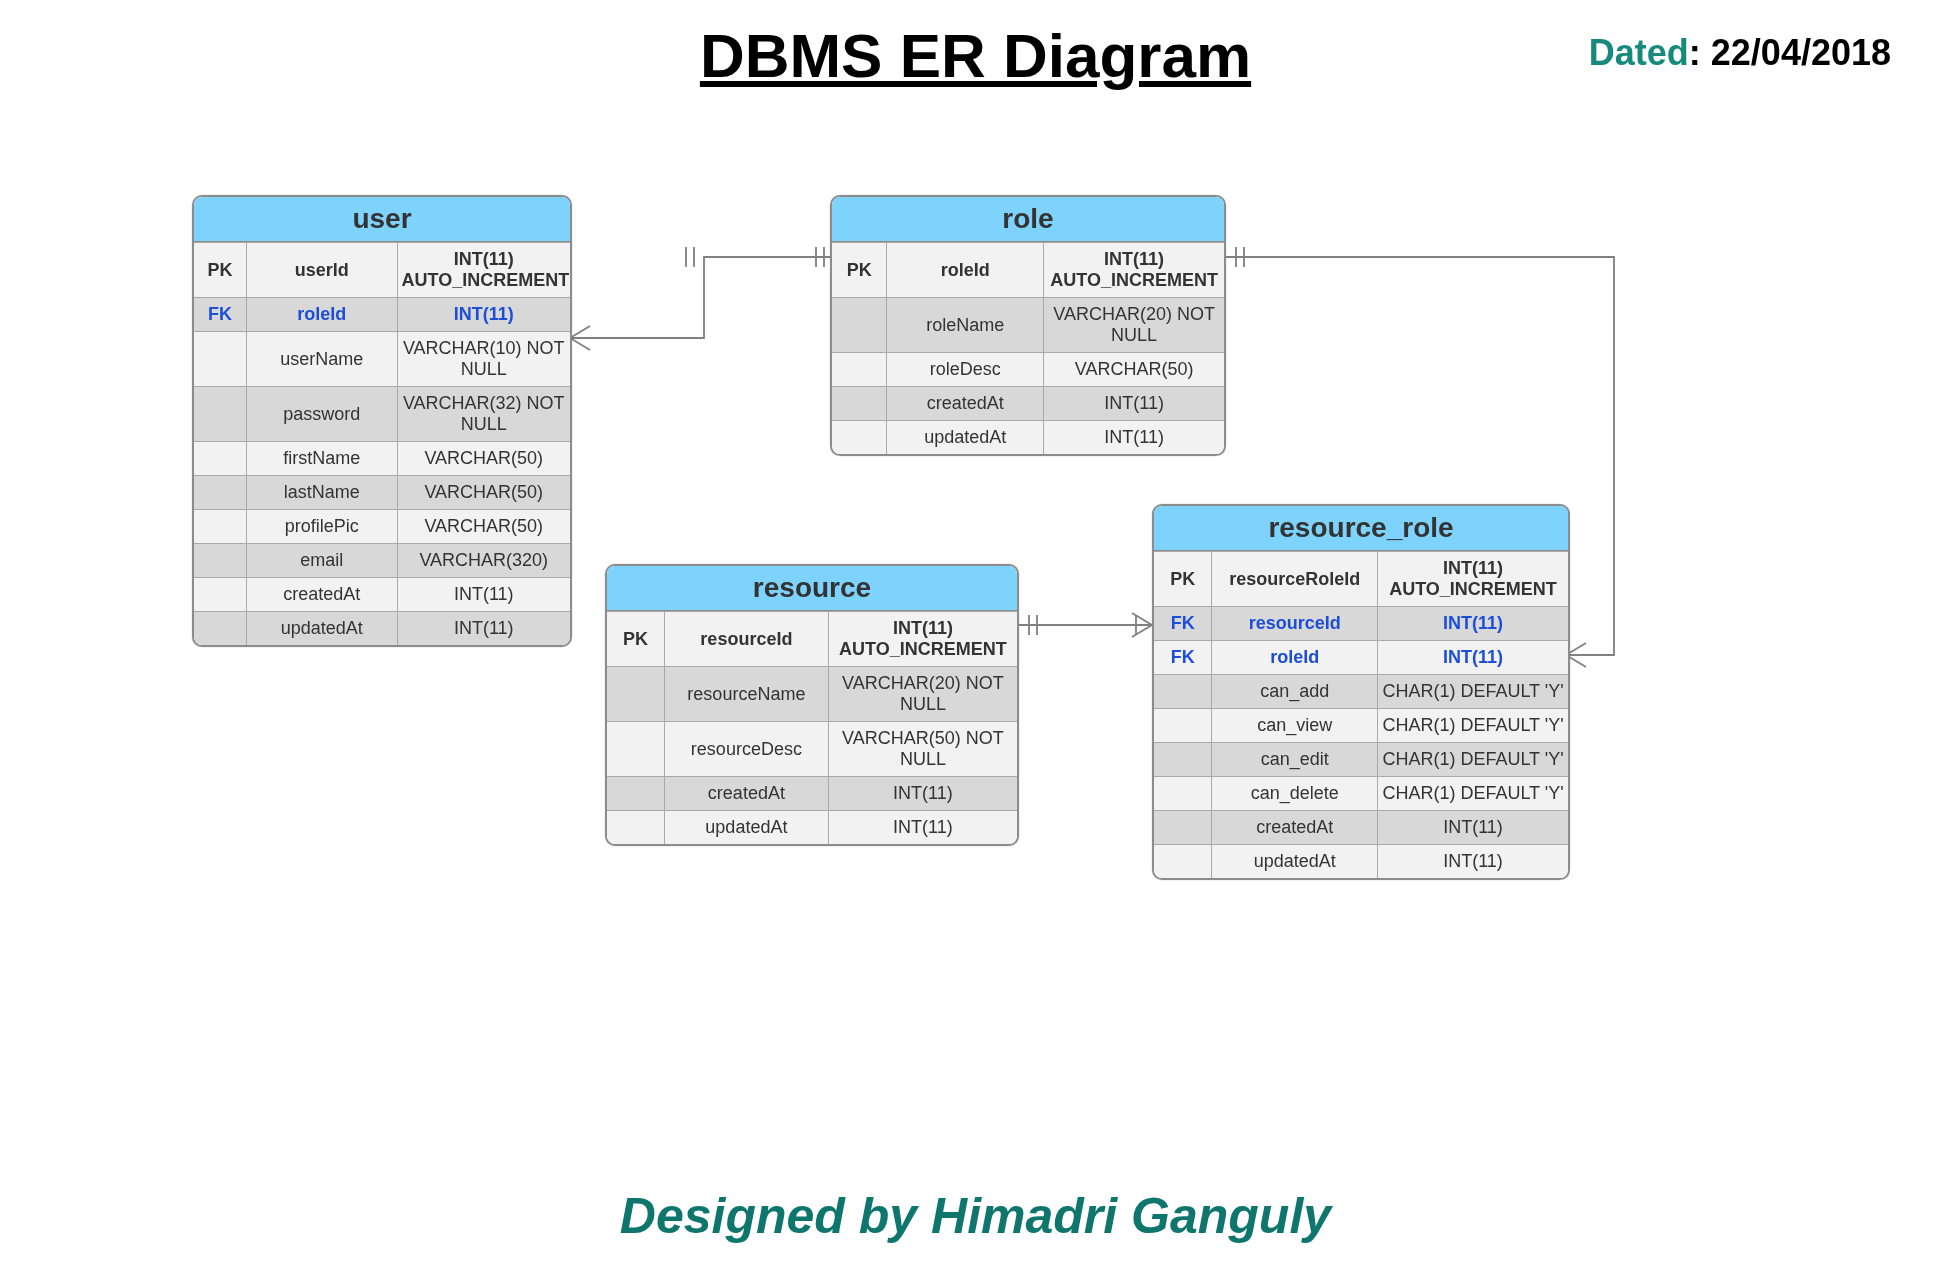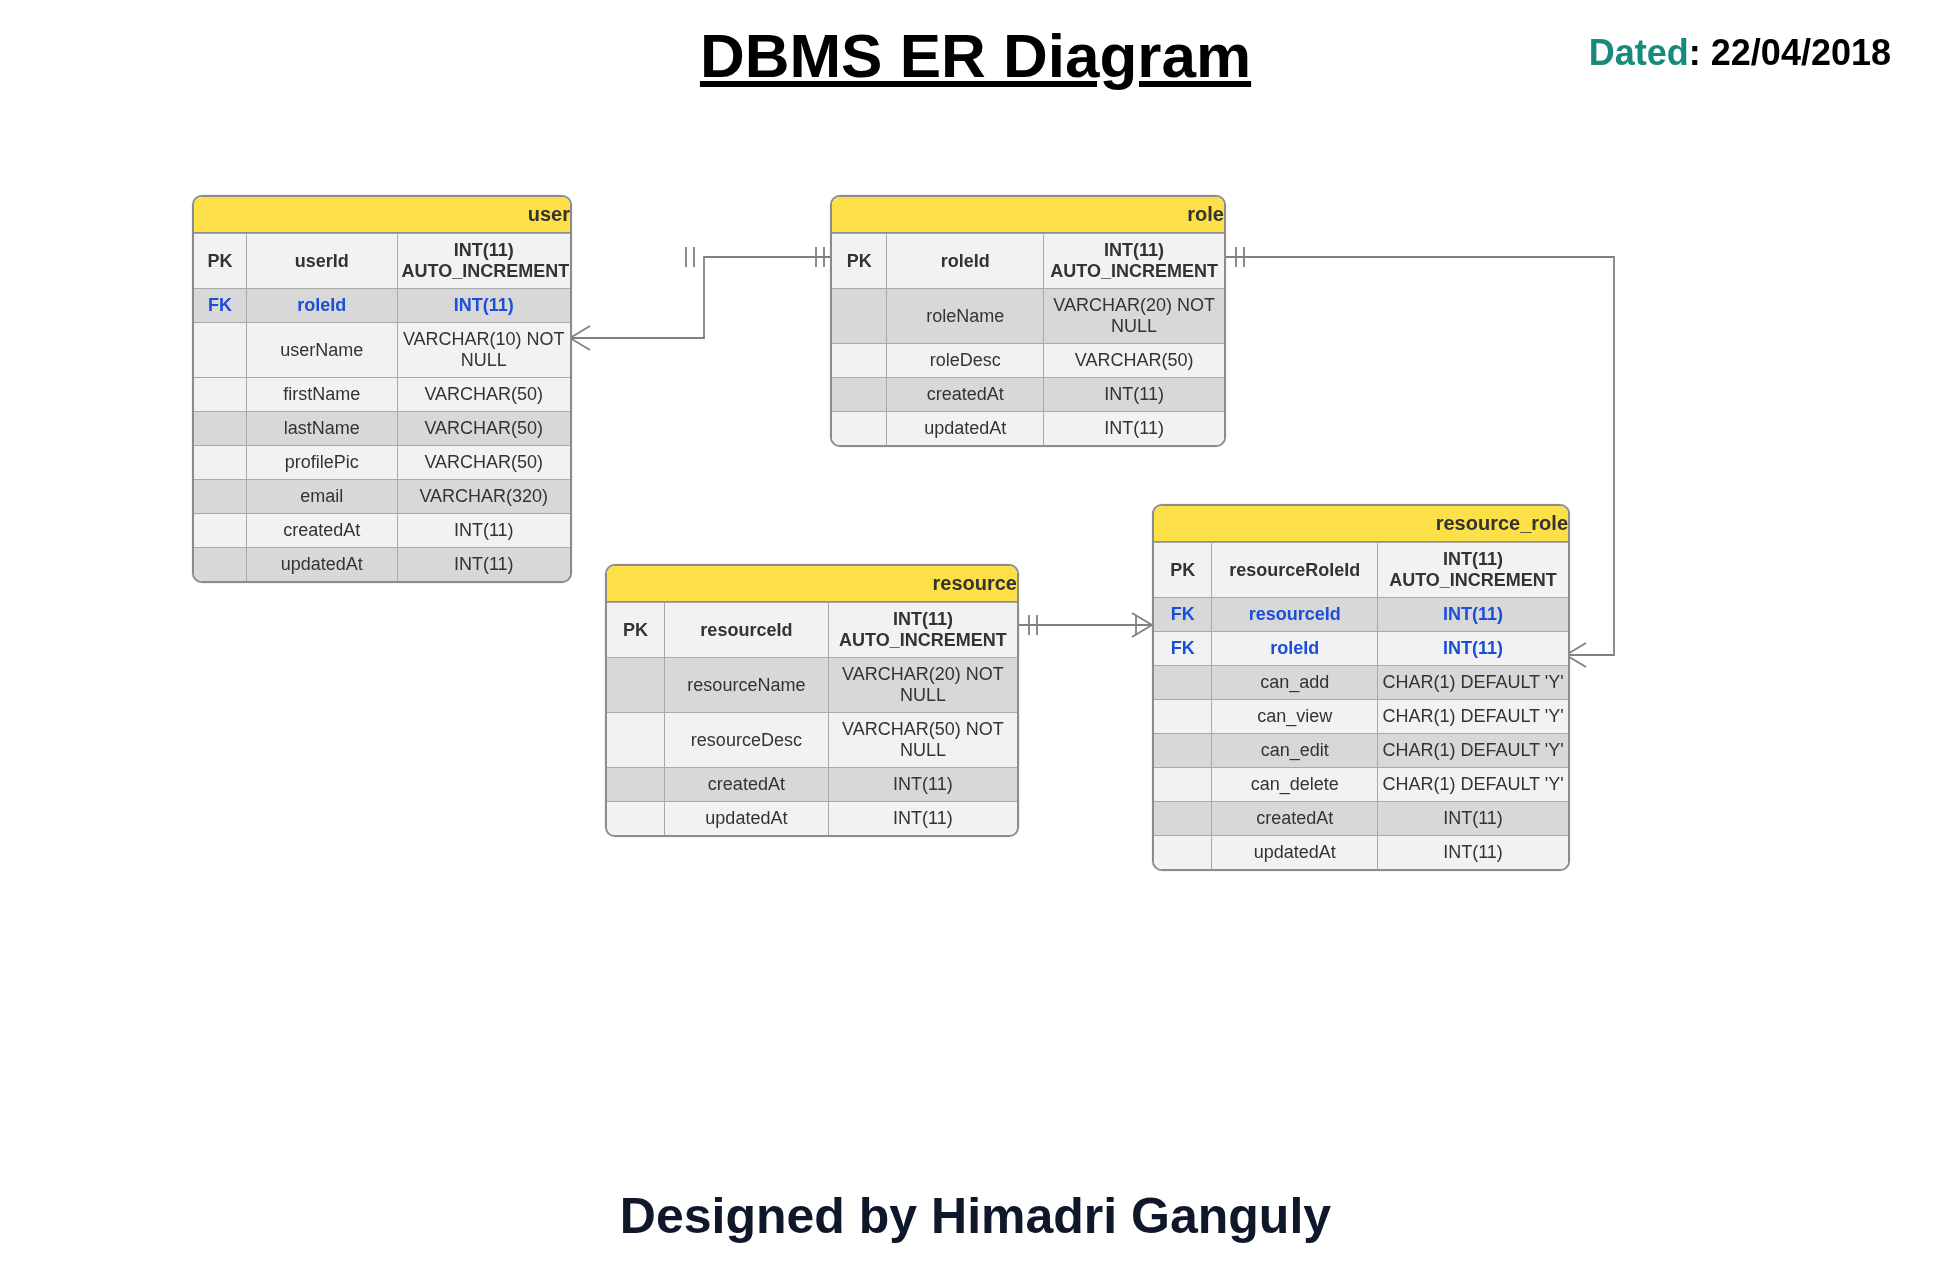--- a/index.html
+++ b/index.html
@@ -31,42 +31,43 @@
   }
   .dated .label { color: #168a7c; }
   .footer {
     position: absolute;
     bottom: 38px;
     left: 0;
     width: 100%;
     text-align: center;
     font-size: 50px;
     font-weight: 800;
-    color: #0f172a;
+    color: #0f766e;
+    font-style: italic;
   }
 
   .diagram {
     position: absolute;
     inset: 0;
   }
 
   .entity {
     position: absolute;
     border: 2px solid #8c8c8c;
     border-radius: 10px;
     overflow: hidden;
     box-shadow: 0 0 0 0.5px rgba(0,0,0,0.1);
     background: #fff;
   }
   .entity .hdr {
-    background: #fde047;
+    background: #7dd3fc;
     border-bottom: 1.5px solid #8c8c8c;
-    text-align: right;
+    text-align: center;
     font-weight: 700;
-    font-size: 20px;
+    font-size: 28px;
     padding: 6px 0;
     color: #333;
   }
   .entity table {
     border-collapse: collapse;
     width: 100%;
     table-layout: fixed;
   }
   .entity td {
     border-right: 1.5px solid #a9a9a9;
@@ -148,20 +149,25 @@
           <tr class="alt sep">
             <td class="fk">FK</td>
             <td class="fk">roleId</td>
             <td class="fk">INT(11)</td>
           </tr>
           <tr class="sep">
             <td></td>
             <td>userName</td>
             <td>VARCHAR(10) NOT NULL</td>
           </tr>
+          <tr class="alt sep">
+            <td></td>
+            <td>password</td>
+            <td>VARCHAR(32) NOT NULL</td>
+          </tr>
           <tr class="sep">
             <td></td>
             <td>firstName</td>
             <td>VARCHAR(50)</td>
           </tr>
           <tr class="alt sep">
             <td></td>
             <td>lastName</td>
             <td>VARCHAR(50)</td>
           </tr>

